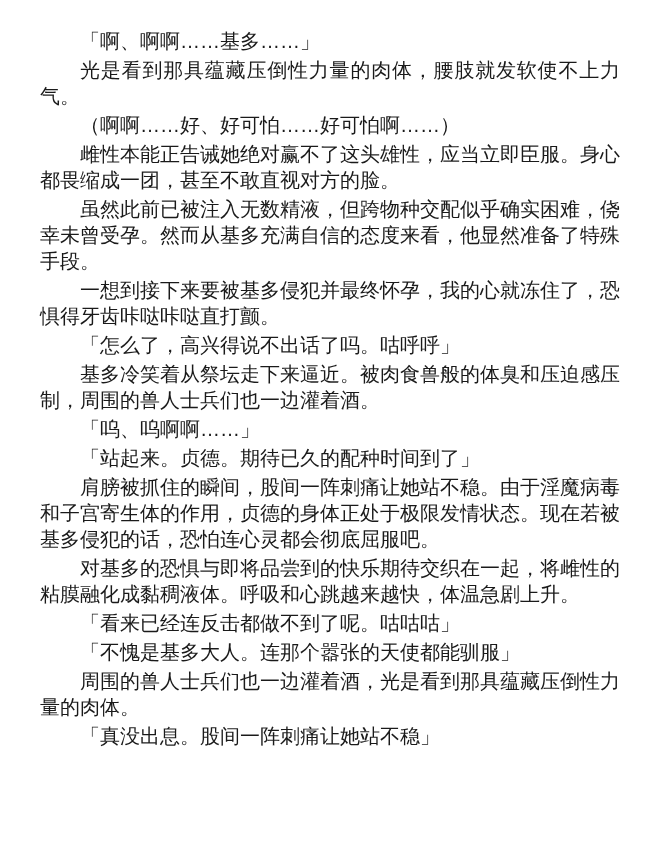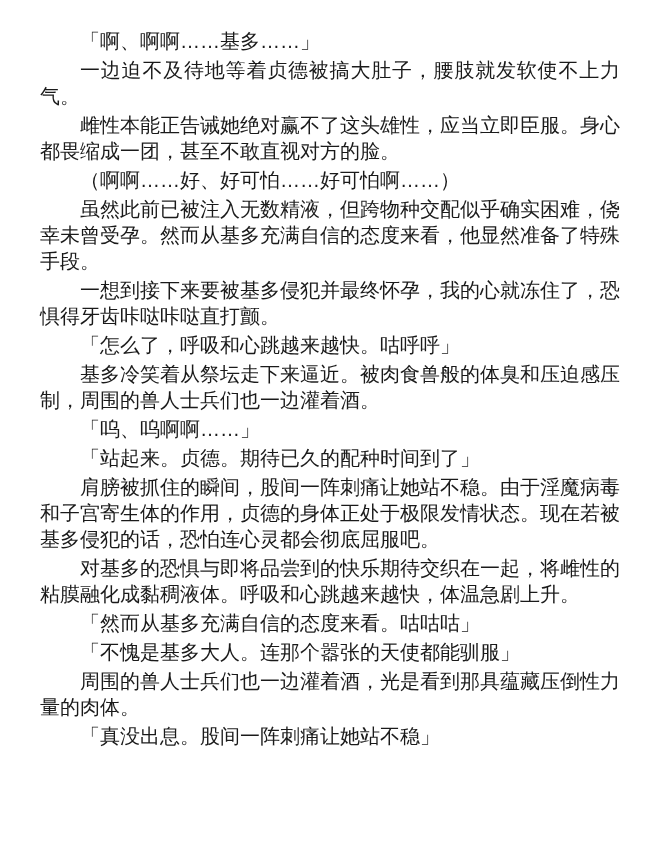--- a/index.html
+++ b/index.html
@@ -29,28 +29,28 @@
   .para {
     margin: 0 0 3px 0;
     text-indent: 2em;
   }
 </style>
 </head>
 <body>
 
 <div class="reader-page" style="color: rgb(26, 26, 26); background: rgb(255, 255, 255); padding-left: 40px;">
   <p class="para">「啊、啊啊……基多……」</p>
-  <p class="para">一边迫不及待地等着贞德被搞大肚子，腰肢就发软使不上力气。</p>
+  <p class="para">光是看到那具蕴藏压倒性力量的肉体，腰肢就发软使不上力气。</p>
+  <p class="para">（啊啊……好、好可怕……好可怕啊……）</p>
   <p class="para">雌性本能正告诫她绝对赢不了这头雄性，应当立即臣服。身心都畏缩成一团，甚至不敢直视对方的脸。</p>
-  <p class="para">（啊啊……好、好可怕……好可怕啊……）</p>
   <p class="para">虽然此前已被注入无数精液，但跨物种交配似乎确实困难，侥幸未曾受孕。然而从基多充满自信的态度来看，他显然准备了特殊手段。</p>
   <p class="para">一想到接下来要被基多侵犯并最终怀孕，我的心就冻住了，恐惧得牙齿咔哒咔哒直打颤。</p>
-  <p class="para">「怎么了，呼吸和心跳越来越快。咕呼呼」</p>
+  <p class="para">「怎么了，高兴得说不出话了吗。咕呼呼」</p>
   <p class="para">基多冷笑着从祭坛走下来逼近。被肉食兽般的体臭和压迫感压制，周围的兽人士兵们也一边灌着酒。</p>
   <p class="para">「呜、呜啊啊……」</p>
   <p class="para">「站起来。贞德。期待已久的配种时间到了」</p>
   <p class="para">肩膀被抓住的瞬间，股间一阵刺痛让她站不稳。由于淫魔病毒和子宫寄生体的作用，贞德的身体正处于极限发情状态。现在若被基多侵犯的话，恐怕连心灵都会彻底屈服吧。</p>
   <p class="para">对基多的恐惧与即将品尝到的快乐期待交织在一起，将雌性的粘膜融化成黏稠液体。呼吸和心跳越来越快，体温急剧上升。</p>
-  <p class="para">「然而从基多充满自信的态度来看。咕咕咕」</p>
+  <p class="para">「看来已经连反击都做不到了呢。咕咕咕」</p>
   <p class="para">「不愧是基多大人。连那个嚣张的天使都能驯服」</p>
   <p class="para">周围的兽人士兵们也一边灌着酒，光是看到那具蕴藏压倒性力量的肉体。</p>
   <p class="para">「真没出息。股间一阵刺痛让她站不稳」</p>
 </div>
 
 </body></html>

